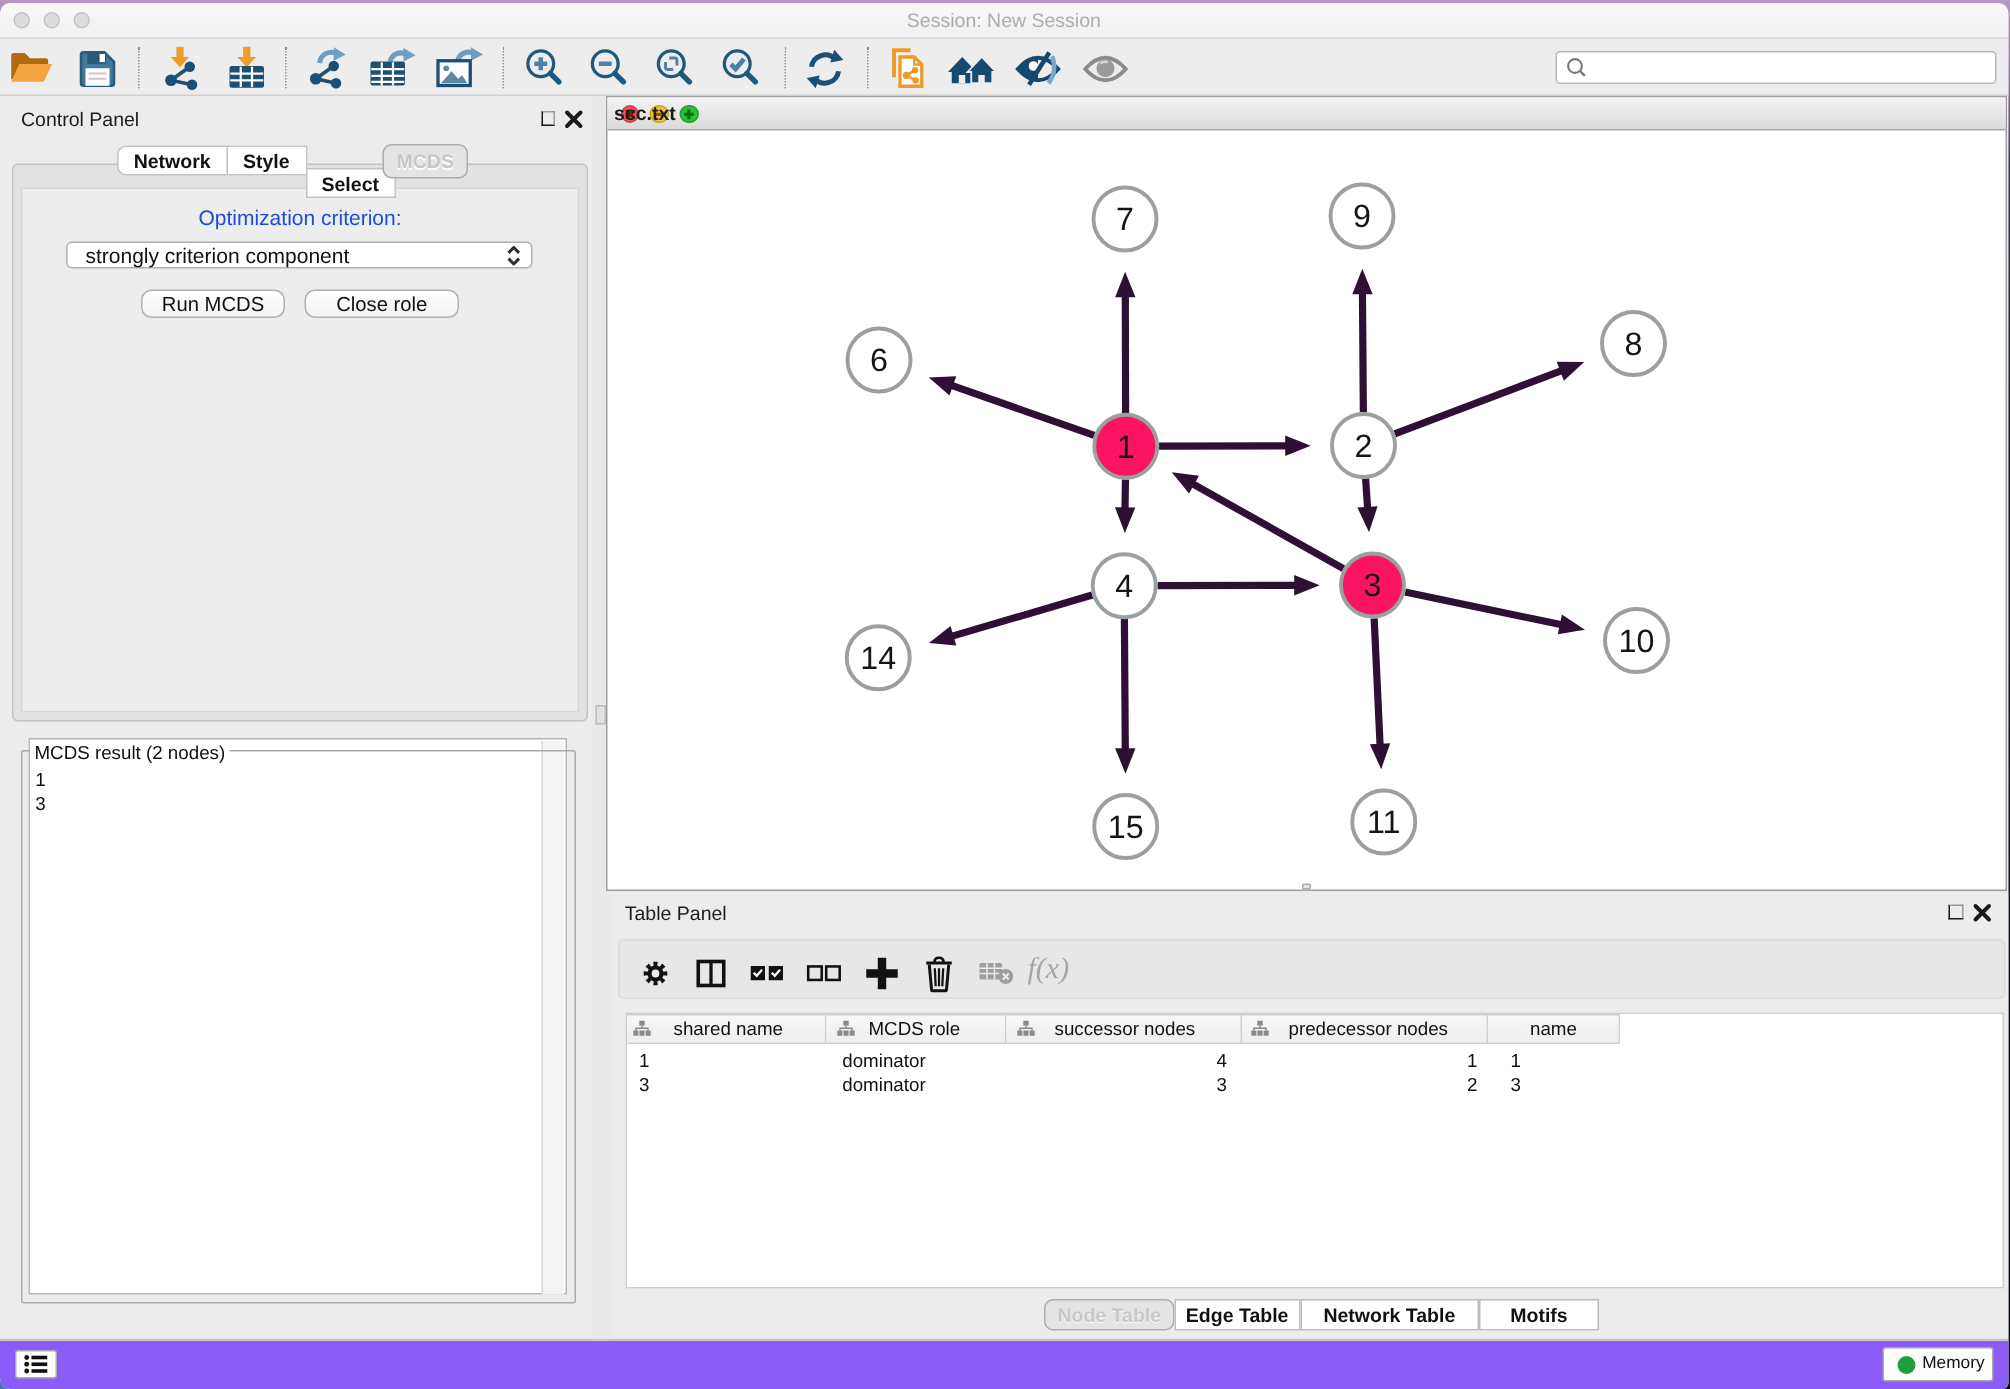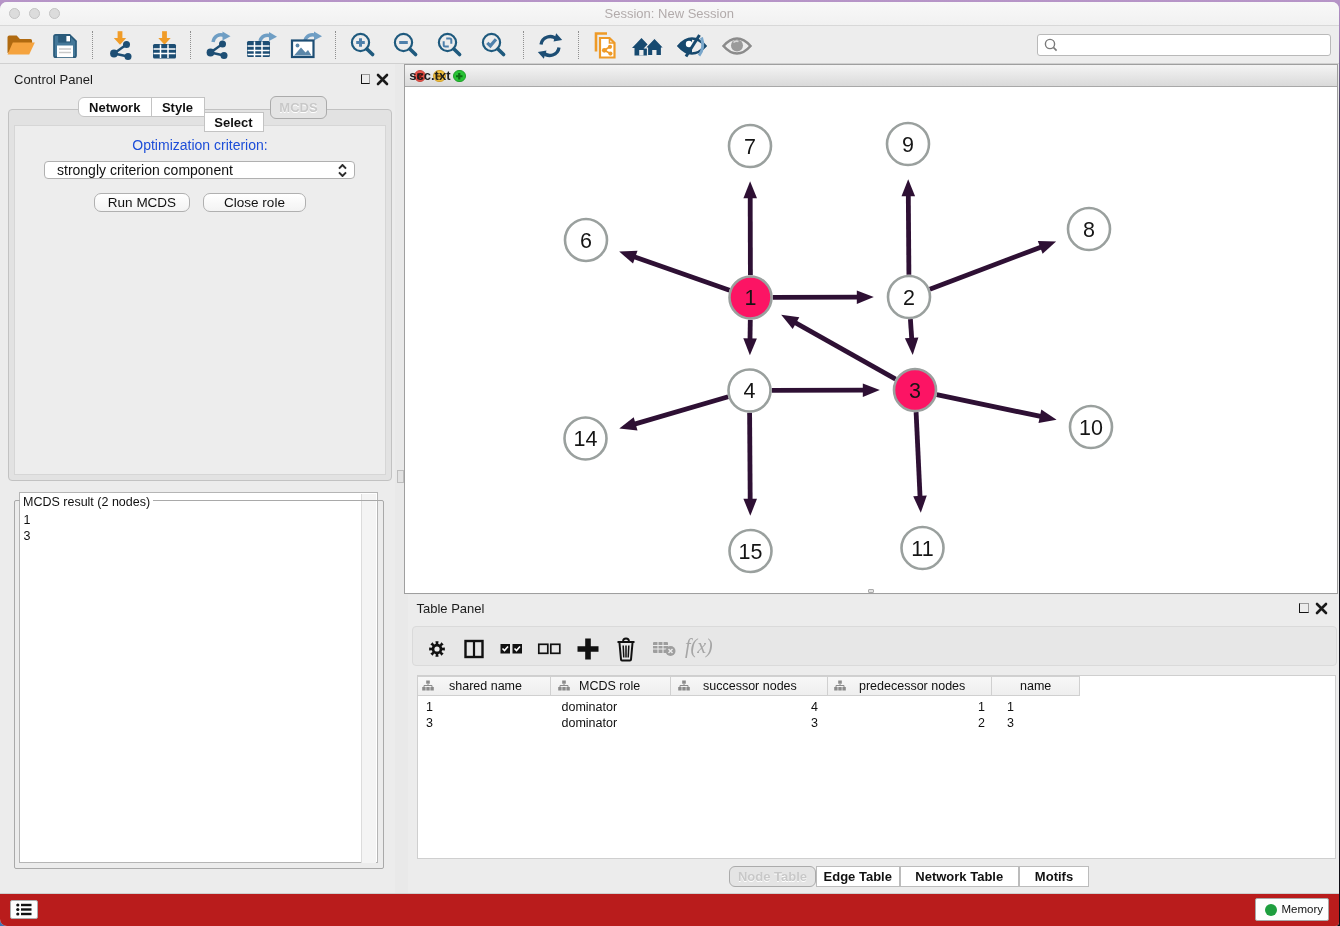--- a/index.html
+++ b/index.html
@@ -35,22 +35,22 @@
       background:#fff;border:1px solid #9f9f9f;box-sizing:border-box;}
   .nettitle{position:absolute;left:0;top:0;width:100%;height:22.3px;
       background:linear-gradient(180deg,#f4f4f4,#dadada);border-bottom:1px solid #a8a8a8;box-sizing:border-box;}
   .tlc{position:absolute;top:4.5px;width:12.5px;height:12.5px;border-radius:50%;box-sizing:border-box;}
   
   .tablepanel{position:absolute;left:408px;top:595px;width:930.5px;height:296px;background:#ececec;}
   .thead{position:absolute;box-sizing:border-box;background:linear-gradient(180deg,#f7f7f7,#eeeeee);
       border:1px solid #d0d0d0;border-left:none;font-size:12.5px;color:#111;}
   .cell{position:absolute;font-size:12.5px;color:#111;}
   .btab{position:absolute;height:21px;box-sizing:border-box;background:#fff;border:1px solid #bcbcbc;
-      font-size:13px;font-weight:bold;color:#111;text-align:center;line-height:20px;margin-left:33px;}
-  .statusbar{position:absolute;left:0;top:891px;width:100%;height:33px;background:#b91c1c;
+      font-size:13px;font-weight:bold;color:#111;text-align:center;line-height:20px;}
+  .statusbar{position:absolute;left:0;top:891px;width:100%;height:33px;background:#8b5cf6;
       border-top:1px solid #cfcfcf;}
 </style></head>
 <body>
 <div style="position:absolute;left:-8px;top:919px;width:16px;height:16px;border-radius:50%;background:#4077b5"></div>
 <div class="win">
 
 <div class="titlebar">
   <div class="tl" style="left:9px"></div>
   <div class="tl" style="left:29px"></div>
   <div class="tl" style="left:48.5px"></div>
@@ -201,21 +201,21 @@
 <div class="ctrlpanel">
   <div class="paneltitle abs" style="left:14px;top:8px">Control Panel</div>
   <div class="floaticon" style="left:360.5px;top:10px"></div>
   <svg class="abs" style="left:376px;top:9px" width="13" height="13" viewBox="0 0 13 13">
         <path d="M2 2 L11 11 M11 2 L2 11" stroke="#1a1a1a" stroke-width="2.6" stroke-linecap="round"></path>
       </svg>
 
   <div class="tab" style="left:78px;top:33px;width:73.5px;border-radius:6px 0 0 6px">Network</div>
   <div class="tab" style="left:150.5px;top:33px;width:54px">Style</div>
   <div class="tab" style="left:203.5px;top:48px;width:60px">Select</div>
-  <div class="tab tabsel" style="left:270px;top:32px;width:57px;height:22.5px;line-height:21px">MCDS</div>
+  <div class="tab tabsel" style="left:255px;top:32px;width:57px;height:22.5px;line-height:21px">MCDS</div>
 
   <div class="abs" style="left:8px;top:45px;width:384px;height:372px;background:#e2e2e2;border:1px solid #c2c2c2;border-radius:4px;box-sizing:border-box"></div>
   <div class="abs" style="left:14px;top:61px;width:372px;height:350px;background:#ededed;border:1px solid #d6d6d6;box-sizing:border-box"></div>
 
   <div class="abs" style="left:14px;top:73px;width:372px;text-align:center;font-size:14px;color:#1d4ed8">Optimization criterion:</div>
 
   <div class="abs" style="left:44px;top:96.5px;width:311px;height:18px;background:#fff;border:1px solid #b0b0b0;border-radius:4px;box-sizing:border-box">
     <div style="position:absolute;left:12px;top:1px;font-size:14px;color:#111;line-height:15.5px">strongly criterion component</div>
     <svg style="position:absolute;right:6px;top:2.5px" width="11" height="13" viewBox="0 0 11 13">
       <path d="M2 4.6 L5.5 1 L9 4.6" fill="none" stroke="#2e2e2e" stroke-width="2"></path>
@@ -423,21 +423,21 @@
     <div class="cell" style="left:8px;top:40px">3</div>
     <div class="cell" style="left:143.5px;top:40px">dominator</div>
     <div class="cell" style="left:342px;top:40px;width:58px;text-align:right">3</div>
     <div class="cell" style="left:509px;top:40px;width:58px;text-align:right">2</div>
     <div class="cell" style="left:589px;top:40px">3</div>
   </div>
 
   <div class="btab" style="left:288px;top:270.5px;width:87px;background:#e4e4e4;border:1px solid #ababab;border-radius:6px;color:#c8c8c8;text-shadow:0 1px 0 #fff">Node Table</div>
   <div class="btab" style="left:375px;top:270.5px;width:83.5px">Edge Table</div>
   <div class="btab" style="left:458.5px;top:270.5px;width:119.5px">Network Table</div>
-  <div class="btab" style="left:578px;top:270.5px;width:70px">Motifs</div>
+  <div class="btab" style="left:578px;top:270.5px;width:80px">Motifs</div>
 </div>
 
 <div class="statusbar">
   <div class="abs" style="left:10px;top:5.5px;width:28px;height:19.5px;background:#fdfdfd;border:1px solid #adadad;border-radius:2px;box-sizing:border-box">
     <svg width="16" height="13" viewBox="0 0 16 13" style="position:absolute;left:5px;top:2.5px">
       <g fill="#111">
             <circle cx="1.8" cy="2" r="1.6"></circle>
             <circle cx="1.8" cy="6.5" r="1.6"></circle>
             <circle cx="1.8" cy="11" r="1.6"></circle>
       <rect x="5" y="0.8" width="10.5" height="2.4"></rect>

